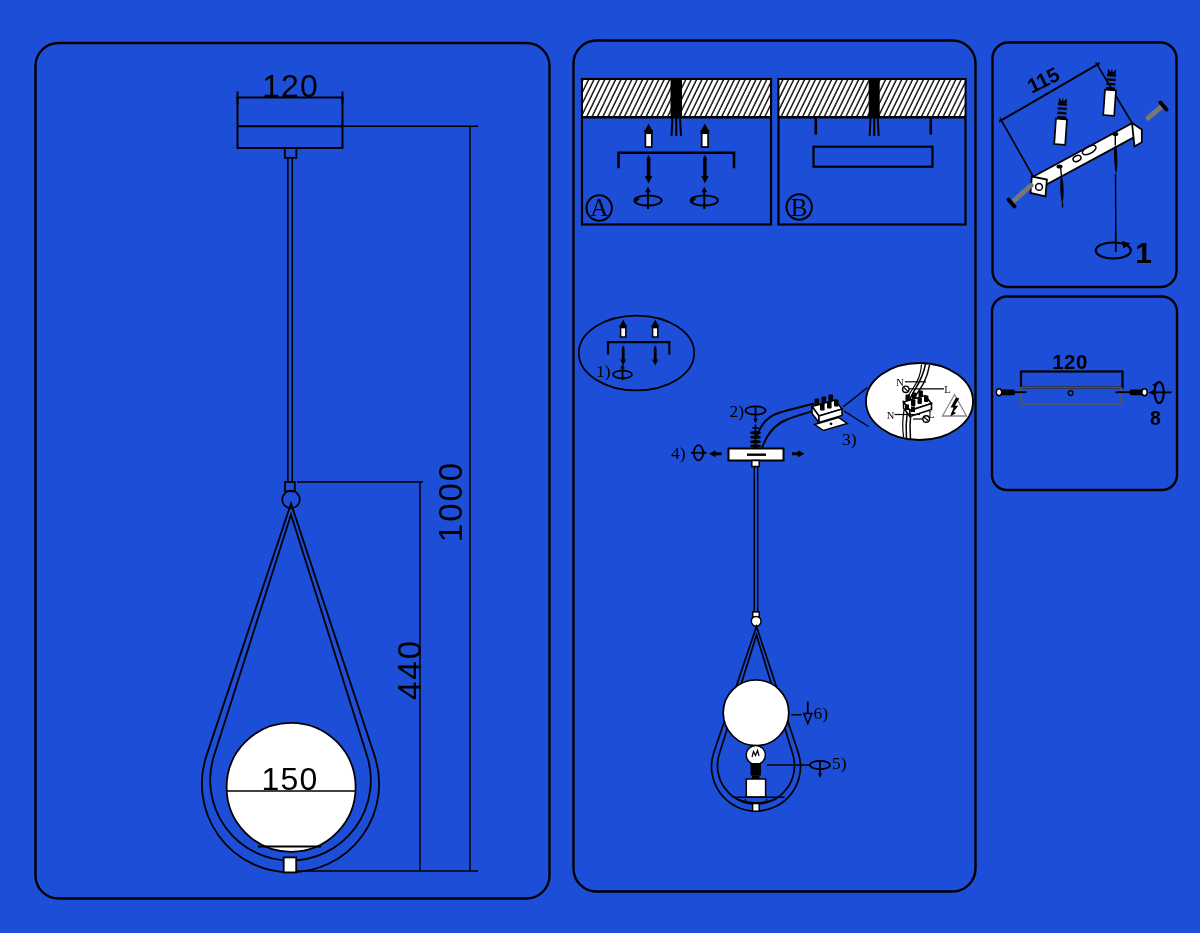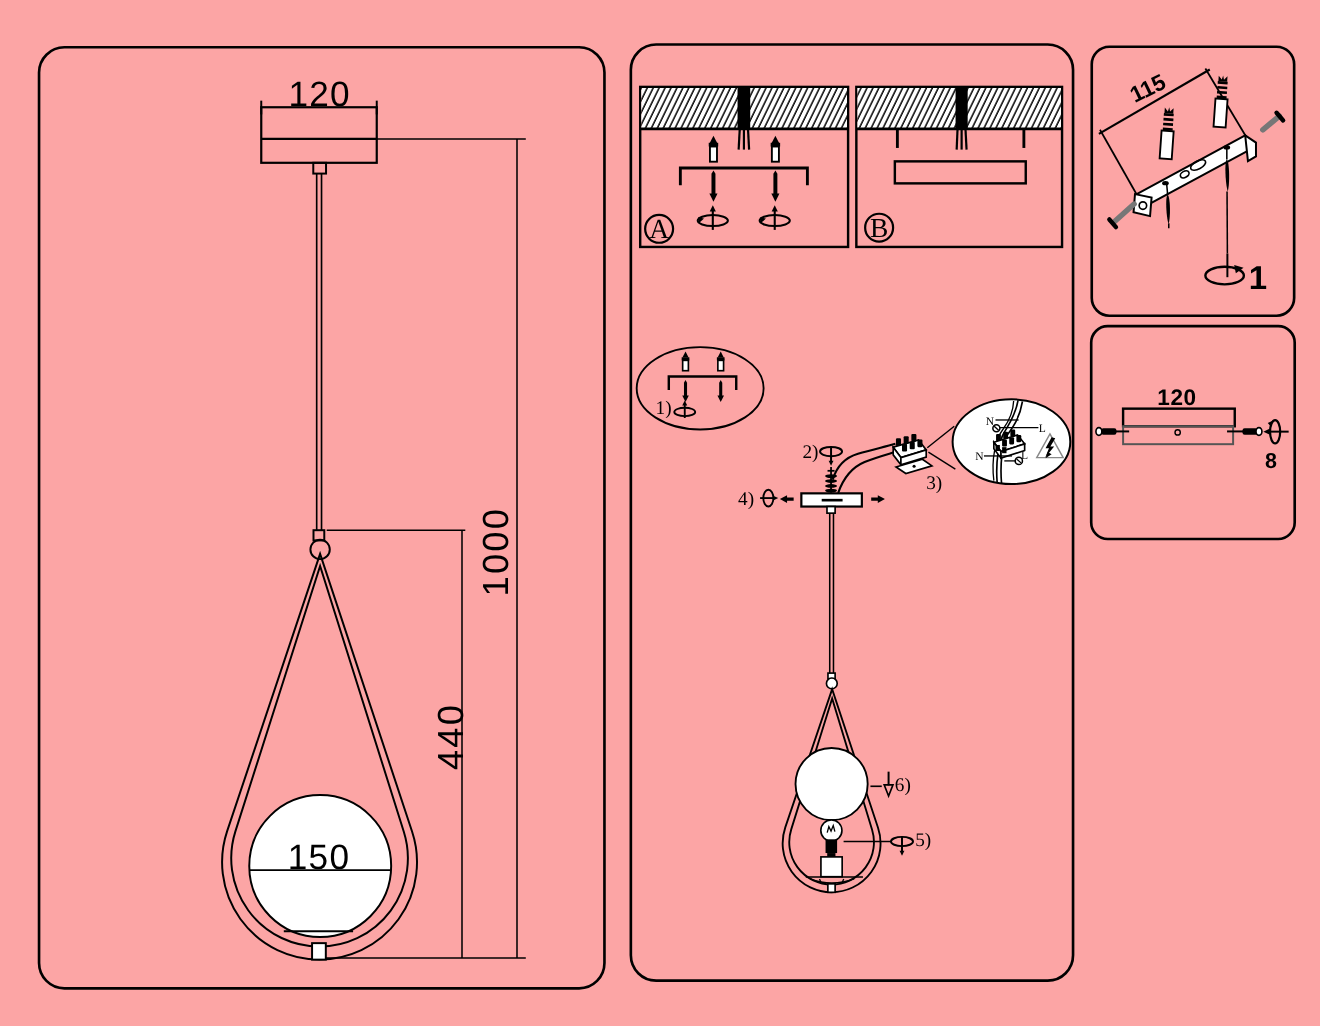--- a/index.html
+++ b/index.html
@@ -1,16 +1,16 @@
 <!DOCTYPE html>
 <html><head>
 <meta charset="utf-8">
 <style>
   html,body{margin:0;padding:0;background:#fff;}
-  #page{position:relative;width:1200px;height:933px;background:#fca5a5;overflow:hidden;}
+  #page{position:relative;width:1200px;height:933px;background:#1d4ed8;overflow:hidden;}
   svg{position:absolute;left:0;top:0;}
   text{font-family:"Liberation Sans",sans-serif;}
   .ser{font-family:"Liberation Serif",serif;}
 </style>
 </head>
 <body>
 <div id="page">
 <svg width="1200" height="933" viewBox="0 0 1200 933">
 <defs>
   <pattern id="hatch" width="5.4" height="10" patternUnits="userSpaceOnUse" patternTransform="skewX(-26)">

